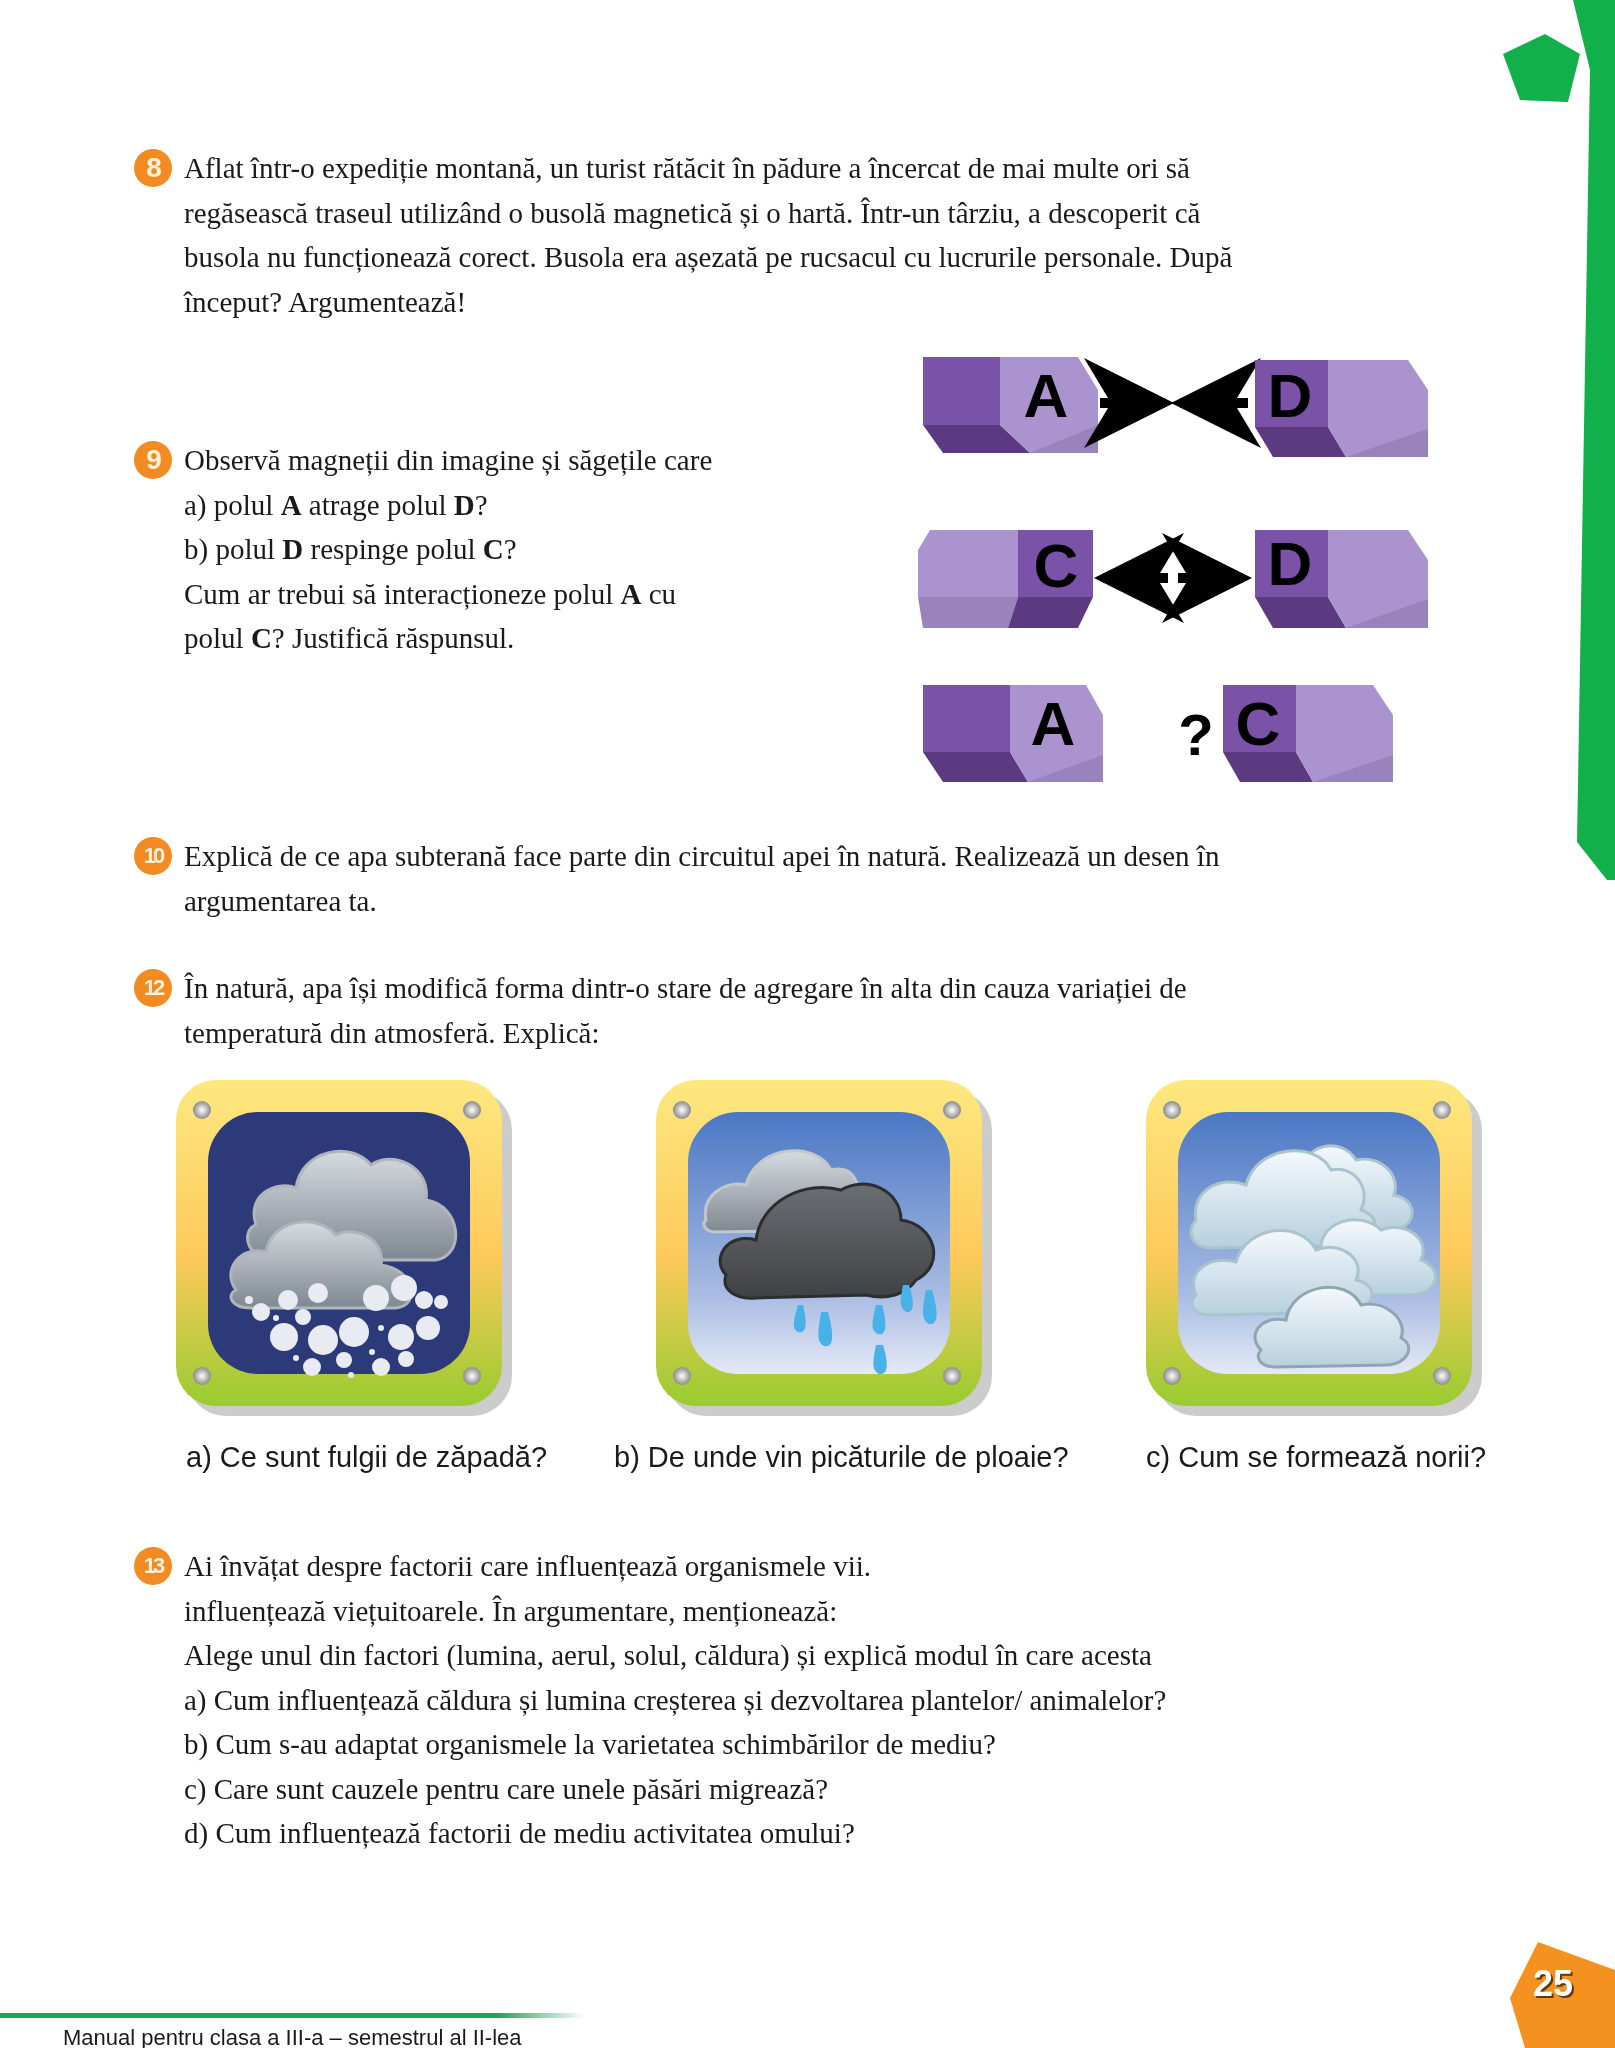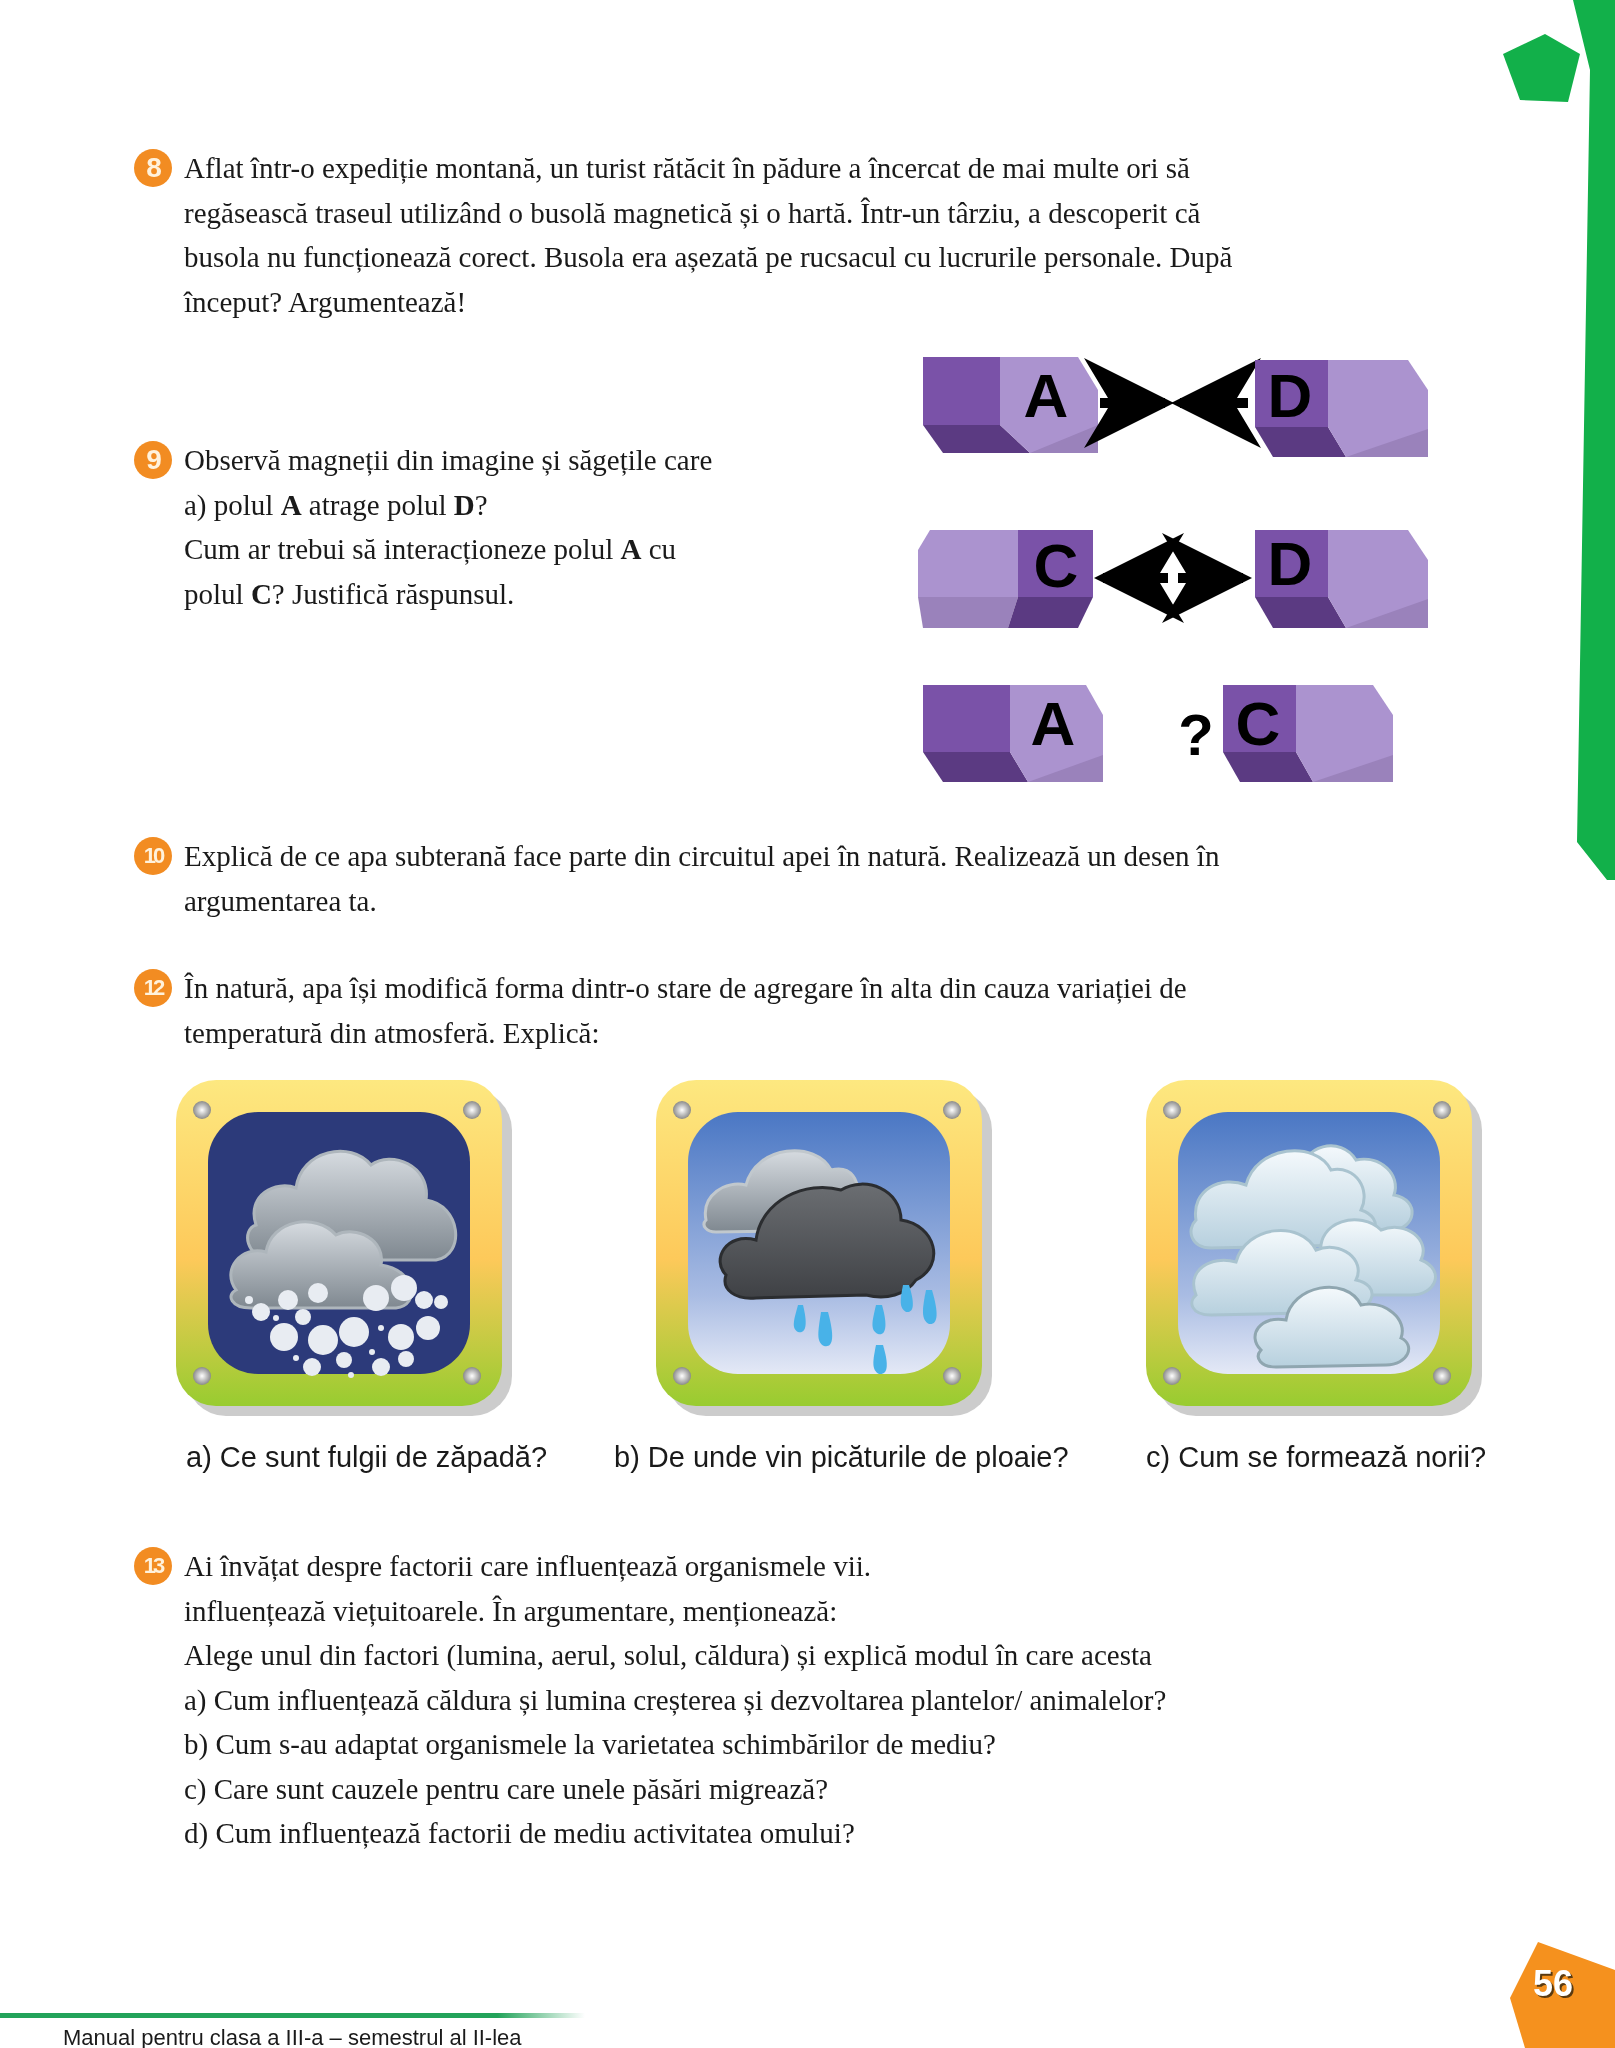--- a/index.html
+++ b/index.html
@@ -133,20 +133,21 @@
       <span class="line">busola nu funcționează corect. Busola era așezată pe rucsacul cu lucrurile personale. După</span>
       <span class="line">început? Argumentează!</span>
     </div>
   </div>
 
   <div class="exercise" style="top:438px;">
     <span class="badge" style="top:3px;">9</span>
     <div class="text-block">
       <span class="line">Observă magneții din imagine și săgețile care</span>
       <span class="line"><span>a) polul </span><b>A</b><span> atrage polul </span><b>D</b><span>?</span></span>
+      <span class="line"><span>b) polul </span><b>D</b><span> respinge polul </span><b>C</b><span>?</span></span>
       <span class="line"><span>Cum ar trebui să interacționeze polul </span><b>A</b><span> cu</span></span>
       <span class="line"><span>polul </span><b>C</b><span>? Justifică răspunsul.</span></span>
     </div>
   </div>
 
   <svg class="magnet-svg" width="580" height="440" viewBox="0 0 580 440">
     <defs>
       <marker id="ah" viewBox="0 0 20 20" refX="18" refY="10" markerWidth="9" markerHeight="9" orient="auto">
         <path d="M0,0 L20,10 L0,20 L6,10 Z" fill="#000"></path>
       </marker>
@@ -342,15 +343,15 @@
       <span class="line">c) Care sunt cauzele pentru care unele păsări migrează?</span>
       <span class="line">d) Cum influențează factorii de mediu activitatea omului?</span>
     </div>
   </div>
 
   <div class="footer-line"></div>
   <span class="footer-text">Manual pentru clasa a III-a – semestrul al II-lea</span>
   <svg class="page-num-shape" width="115" height="108" viewBox="0 0 115 108">
     <polygon points="38,2 115,30 115,108 25,108 10,58" fill="#f5911e"></polygon>
   </svg>
-  <span class="page-num">56</span>
+  <span class="page-num">25</span>
 
 </div>
 
 </body></html>

